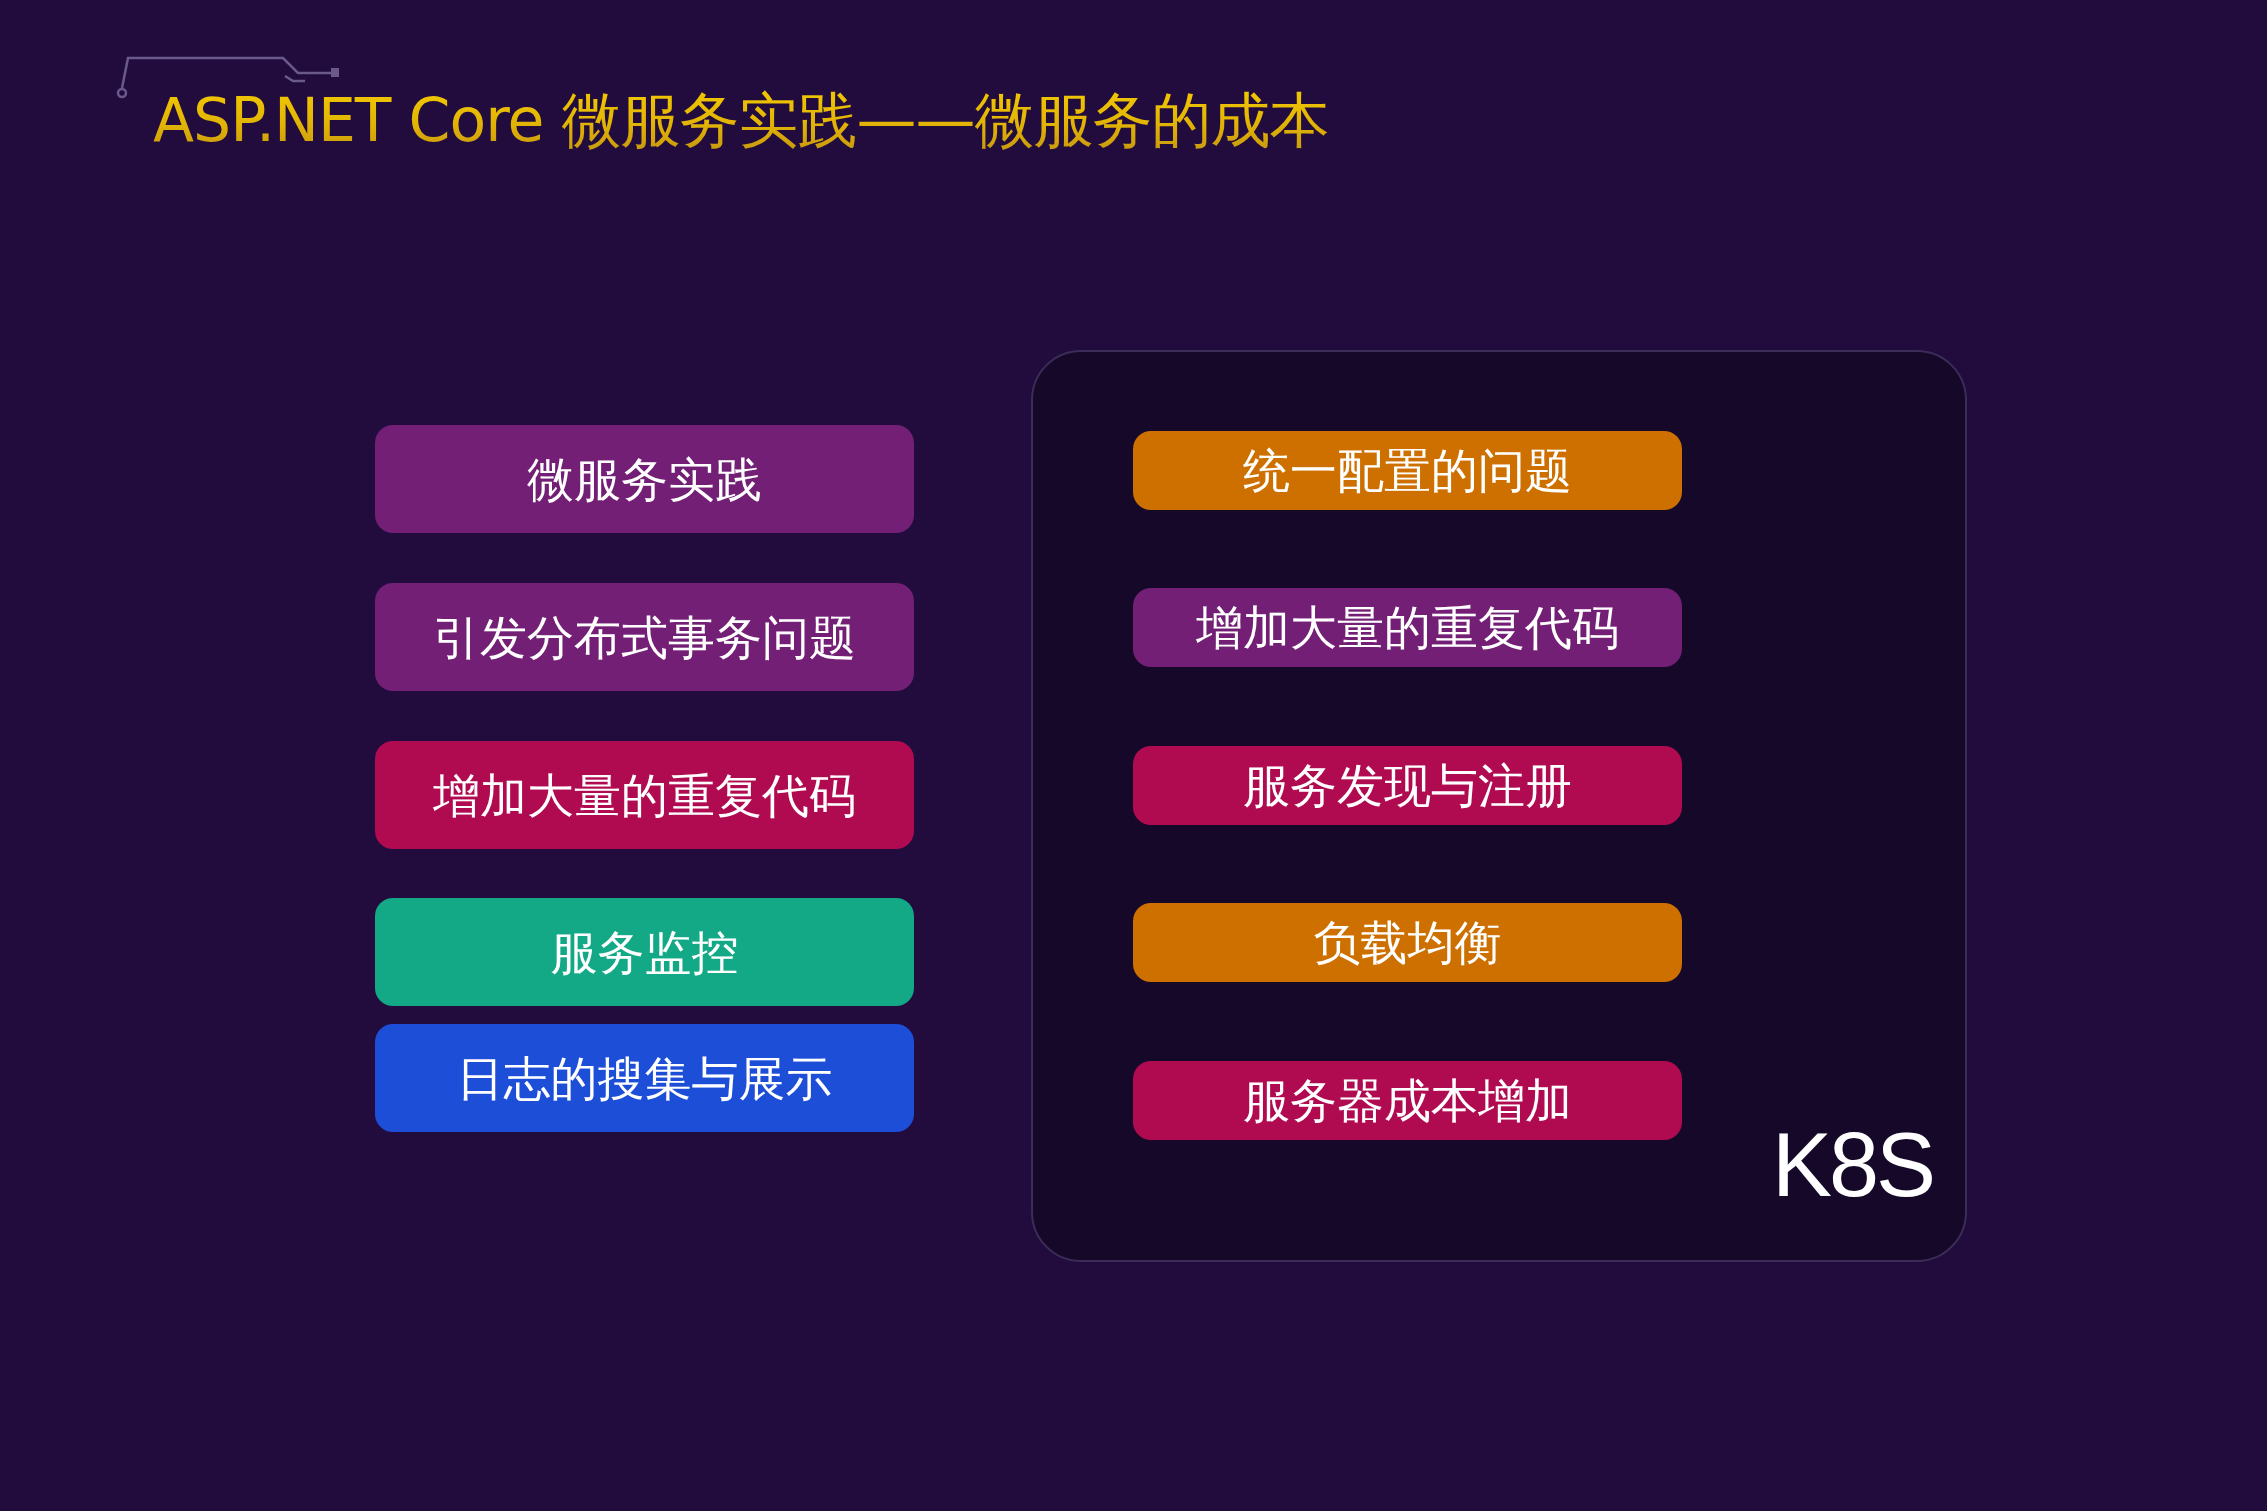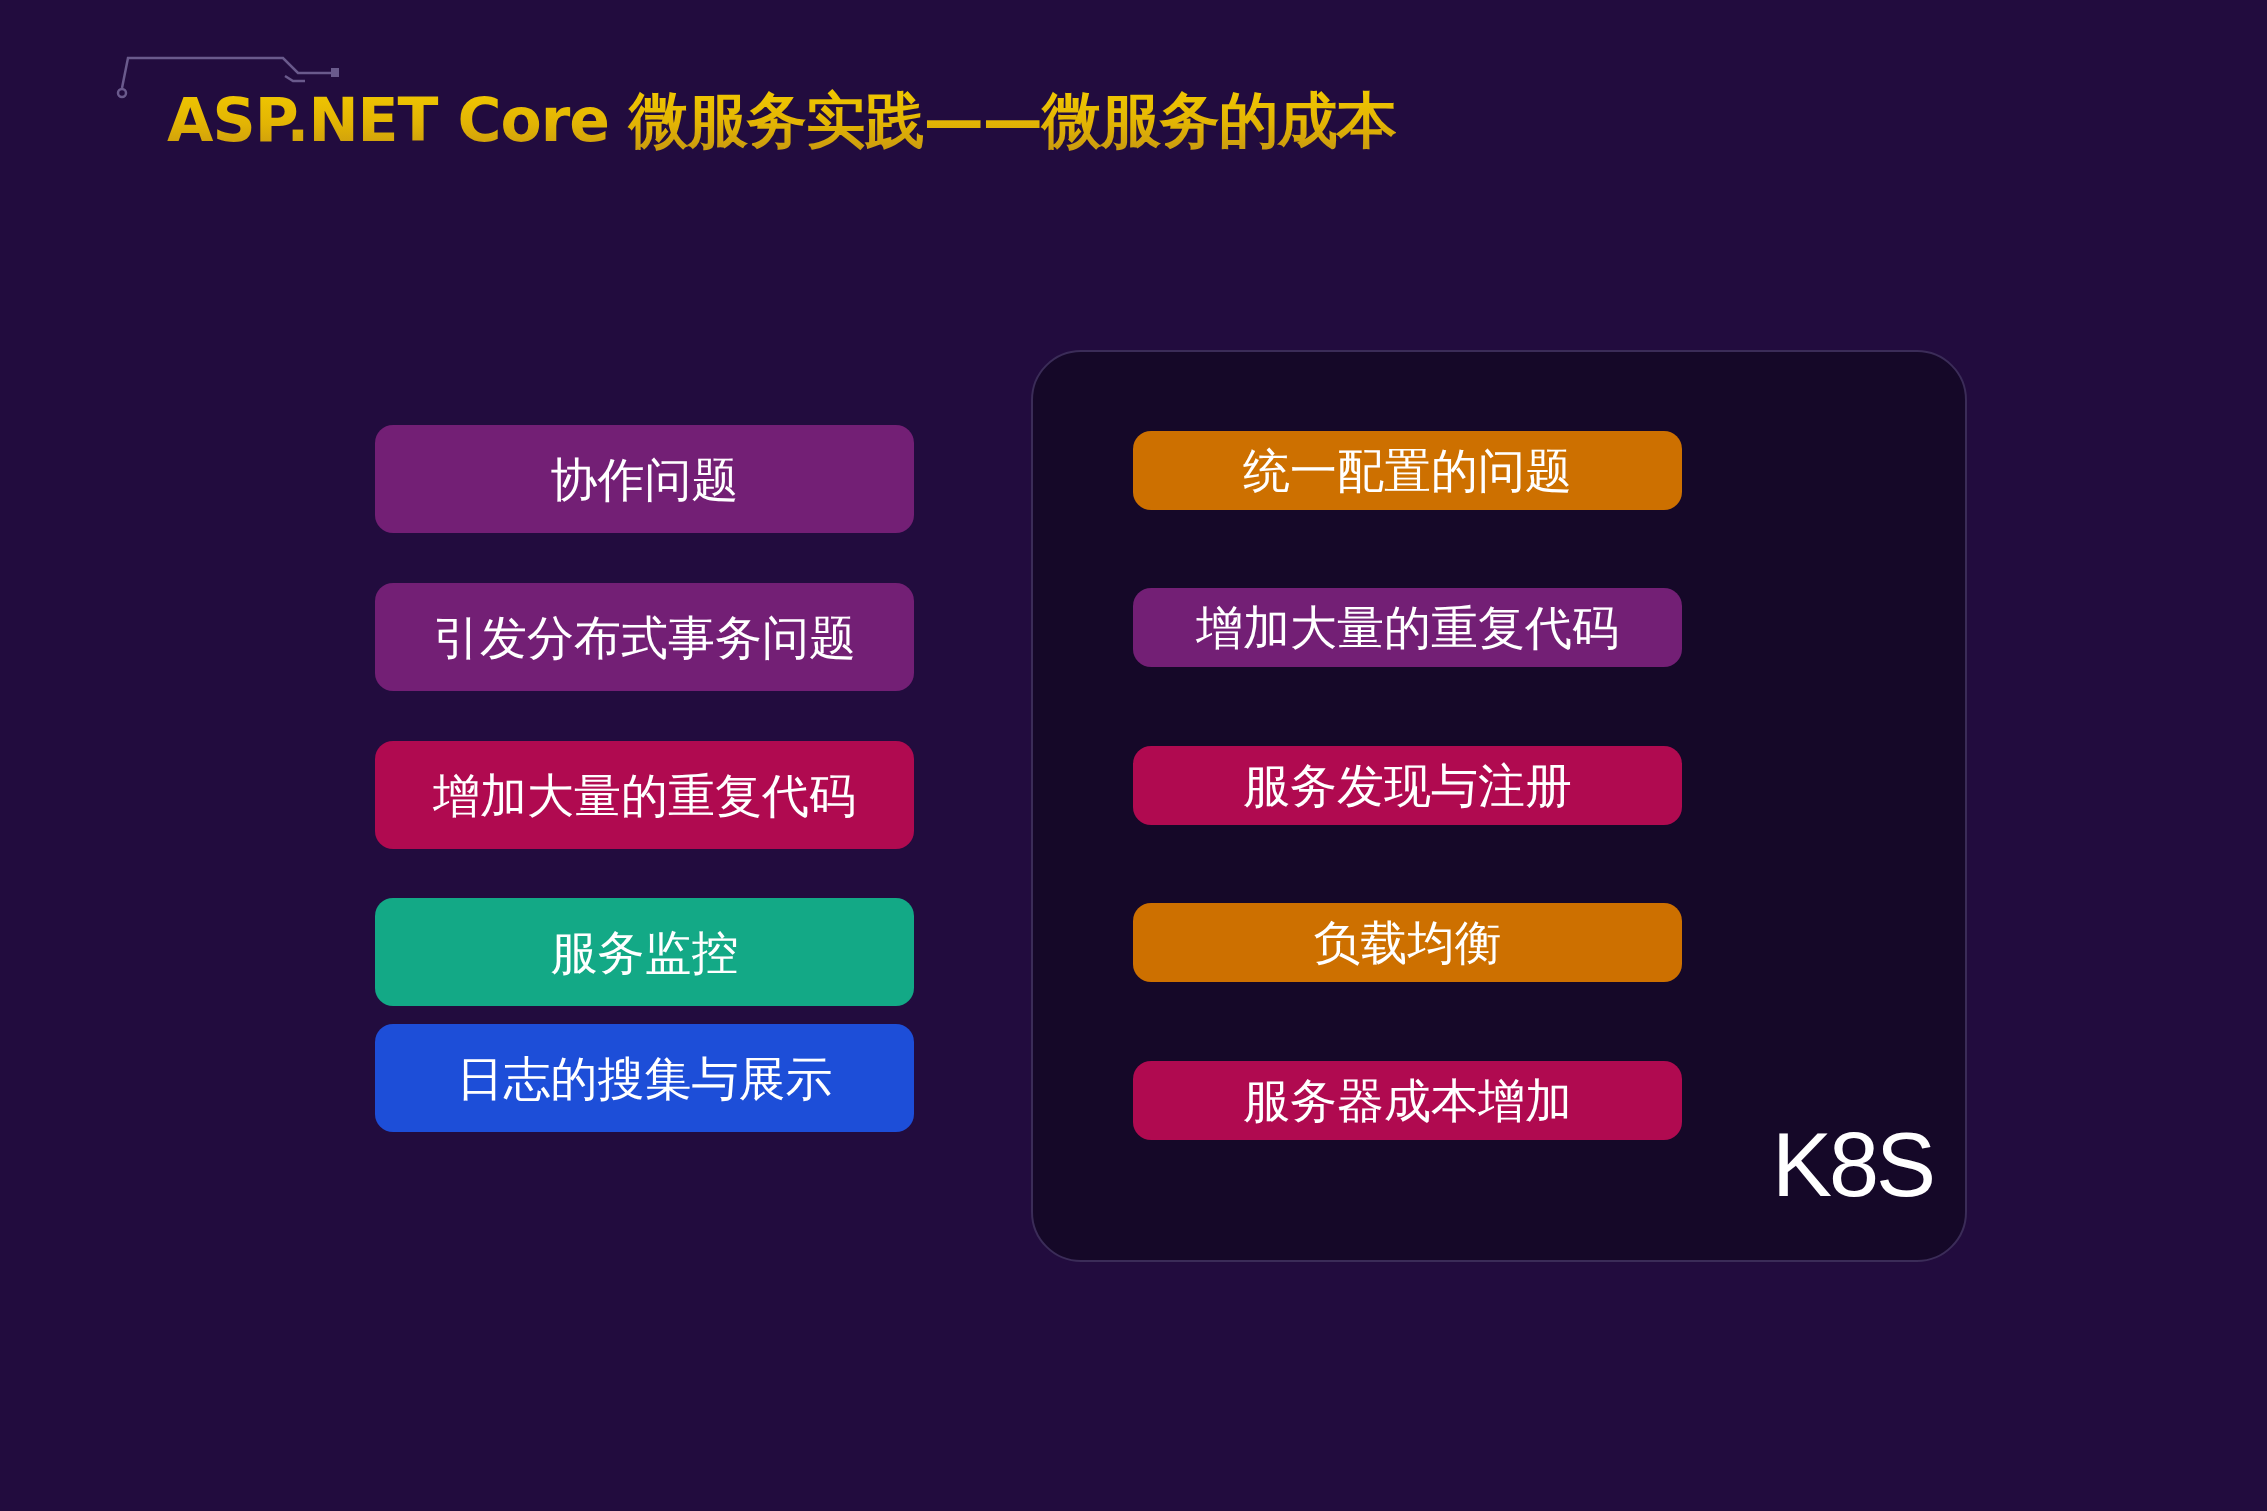--- a/index.html
+++ b/index.html
@@ -16,25 +16,25 @@
   }
   .circuit {
     position: absolute;
     left: 110px;
     top: 50px;
     width: 240px;
     height: 60px;
   }
   .title {
     position: absolute;
-    left: 167px;
+    left: 153px;
     top: 82px;
     margin: 0;
     font-size: 60px;
-    font-weight: bold;
+    font-weight: normal;
     line-height: 76px;
     white-space: nowrap;
     letter-spacing: -1px;
     background: linear-gradient(180deg, #f4cc00 0%, #e2b404 55%, #c39312 100%);
     -webkit-background-clip: text;
     background-clip: text;
     color: transparent;
     -webkit-text-fill-color: transparent;
   }
   .tag {
@@ -82,21 +82,21 @@
     <path d="M12 38 L18 8 L173 8 L188 23 L225 23"></path>
     <path d="M175 26 L183 31 L195 31"></path>
     <circle cx="12" cy="43" r="4"></circle>
   </g>
   <rect x="221" y="18" width="8" height="9" fill="#6a5a8c"></rect>
 </svg>
 
 <h1 class="title">ASP.NET Core 微服务实践——微服务的成本</h1>
 
 <div class="tag left-tag" style="top:425px;background:#731f75;">
-  <span>协作问题</span>
+  <span>微服务实践</span>
 </div>
 <div class="tag left-tag" style="top:583px;background:#731f75;">
   <span>引发分布式事务问题</span>
 </div>
 <div class="tag left-tag" style="top:741px;background:#b00a50;">
   <span>增加大量的重复代码</span>
 </div>
 <div class="tag left-tag" style="top:898px;background:#13a986;">
   <span>服务监控</span>
 </div>

